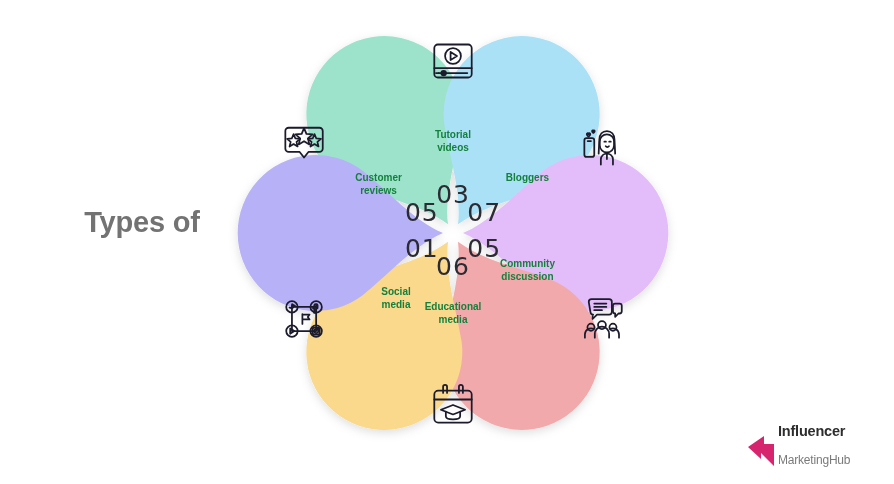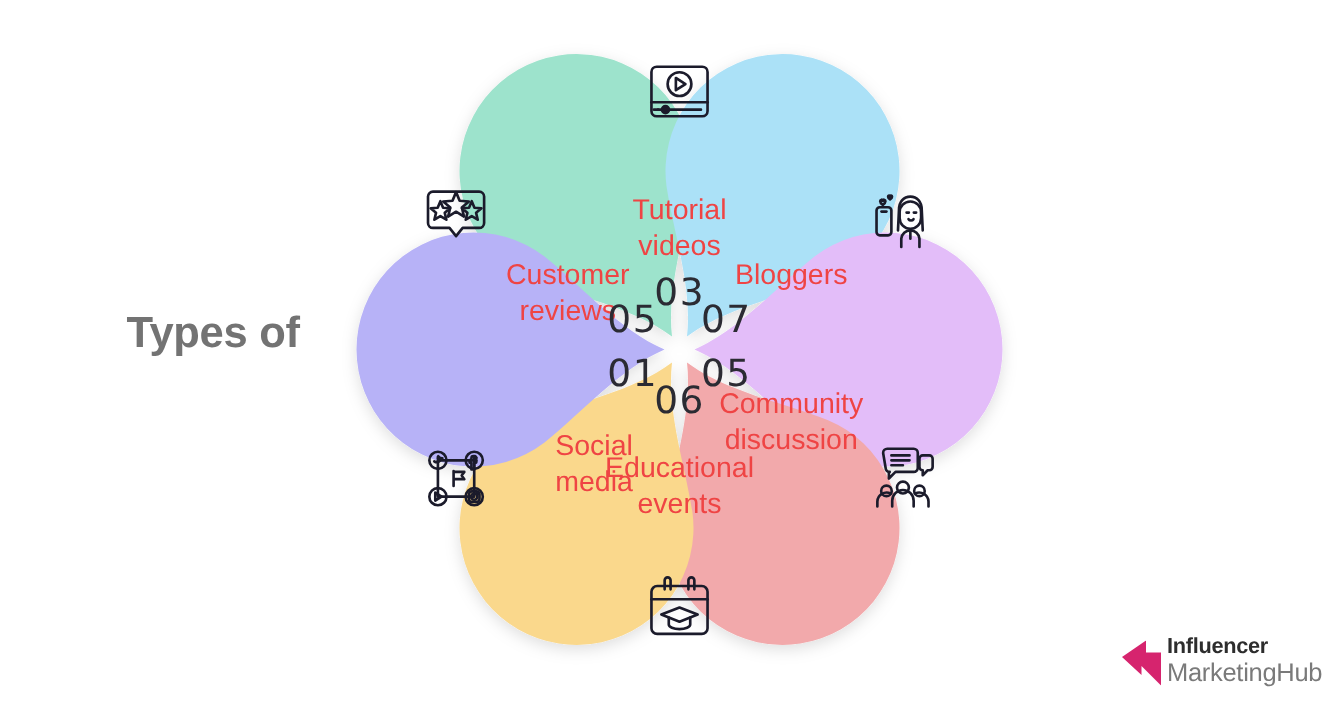--- a/index.html
+++ b/index.html
@@ -27,23 +27,23 @@
   #flower{
     position:absolute;
     left:218px; top:0px;
     width:470px; height:484px;
   }
   #flower svg{display:block;width:470px;height:484px;}
 
   
   .petal-label{
     position:absolute;
-    color:#ef4444;
-    font-size:19px;
-    font-weight:normal;
+    color:#15803d;
+    font-size:10px;
+    font-weight:bold;
     line-height:1.25;
     text-align:center;
     white-space:pre-line;
     pointer-events:none;
   }
   .num{
     position:absolute;
     font-size:25px;
     font-weight:normal;
     color:#2b2b33;
@@ -53,21 +53,21 @@
 
   
   #logo{
     position:absolute;
     left:748px; top:424px;
     display:flex;align-items:flex-end;gap:4px;
   }
   #logo .mark{width:26px;height:30px;flex:0 0 auto;}
   #logo .words{display:flex;flex-direction:column;line-height:1.0;}
   #logo .w1{font-size:14.5px;font-weight:bold;color:#2d2d2d;letter-spacing:-0.2px;}
-  #logo .w2{font-size:17px;color:#7a7a7a;letter-spacing:-0.2px;margin-top:1px;}
+  #logo .w2{font-size:12px;color:#7a7a7a;letter-spacing:-0.2px;margin-top:15px;}
 </style>
 </head>
 <body>
 
 <div class="title">
   <span>Types of</span>
 </div>
 
 <div id="flower">
 <svg viewBox="0 0 470 484" xmlns="http://www.w3.org/2000/svg" aria-hidden="true">
@@ -202,21 +202,21 @@
       <div class="petal-label" style="left: 108px; top: 258px; width: 140px; margin-top: 28px;">Social
 media</div>
       <div class="petal-label" style="left: 90.5218px; top: 172px; width: 140px;">Customer
 reviews</div>
       <div class="petal-label" style="left: 165px; top: 129px; width: 140px;">Tutorial
 videos</div>
       <div class="petal-label" style="left: 239.478px; top: 172px; width: 140px;">Bloggers</div>
       <div class="petal-label" style="left: 239.478px; top: 258px; width: 140px;">Community
 discussion</div>
       <div class="petal-label" style="left: 165px; top: 301px; width: 140px;">Educational
-events</div>
+media</div>
     </div>
 <div id="numbers">
       <div class="num" style="left: 186.823px; top: 234px; width: 34px; text-align: center;">01</div>
       <div class="num" style="left: 186.823px; top: 198px; width: 34px; text-align: center;">05</div>
       <div class="num" style="left: 218px; top: 180px; width: 34px; text-align: right;">03</div>
       <div class="num" style="left: 249.177px; top: 198px; width: 34px; text-align: center;">07</div>
       <div class="num" style="left: 249.177px; top: 234px; width: 34px; text-align: center;">05</div>
       <div class="num" style="left: 218px; top: 252px; width: 34px; text-align: center;">06</div>
     </div>
 </div>

